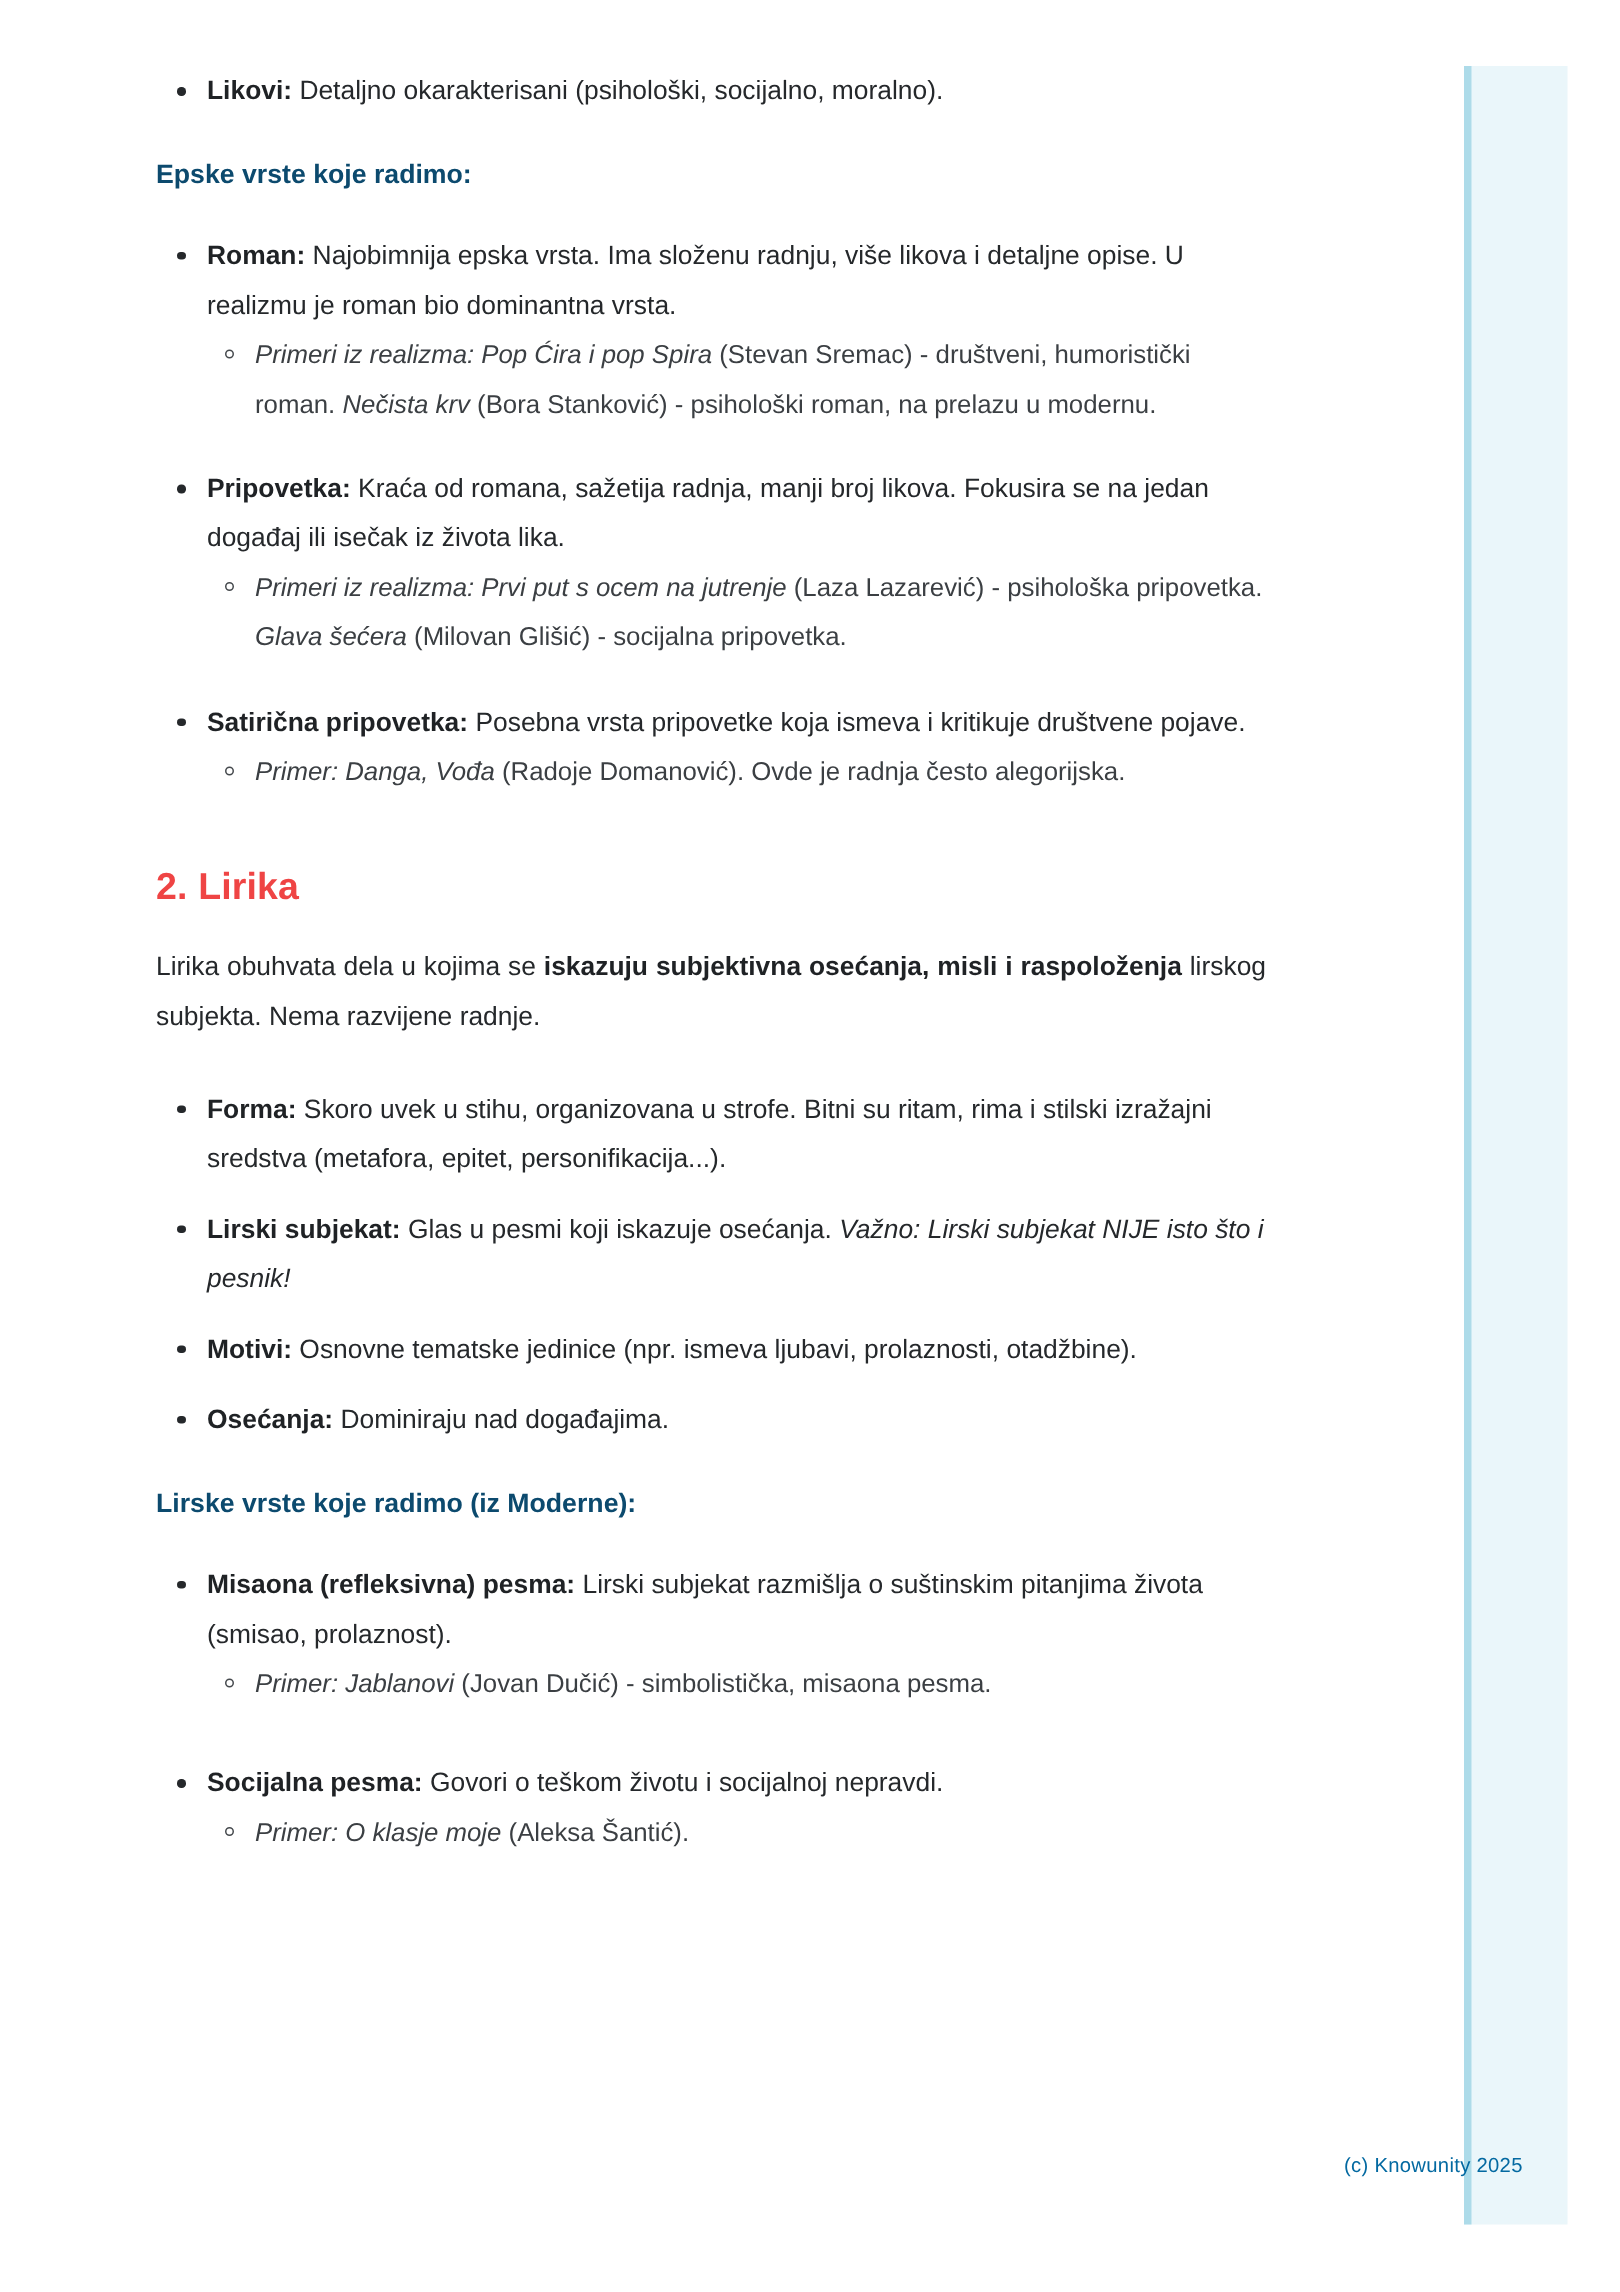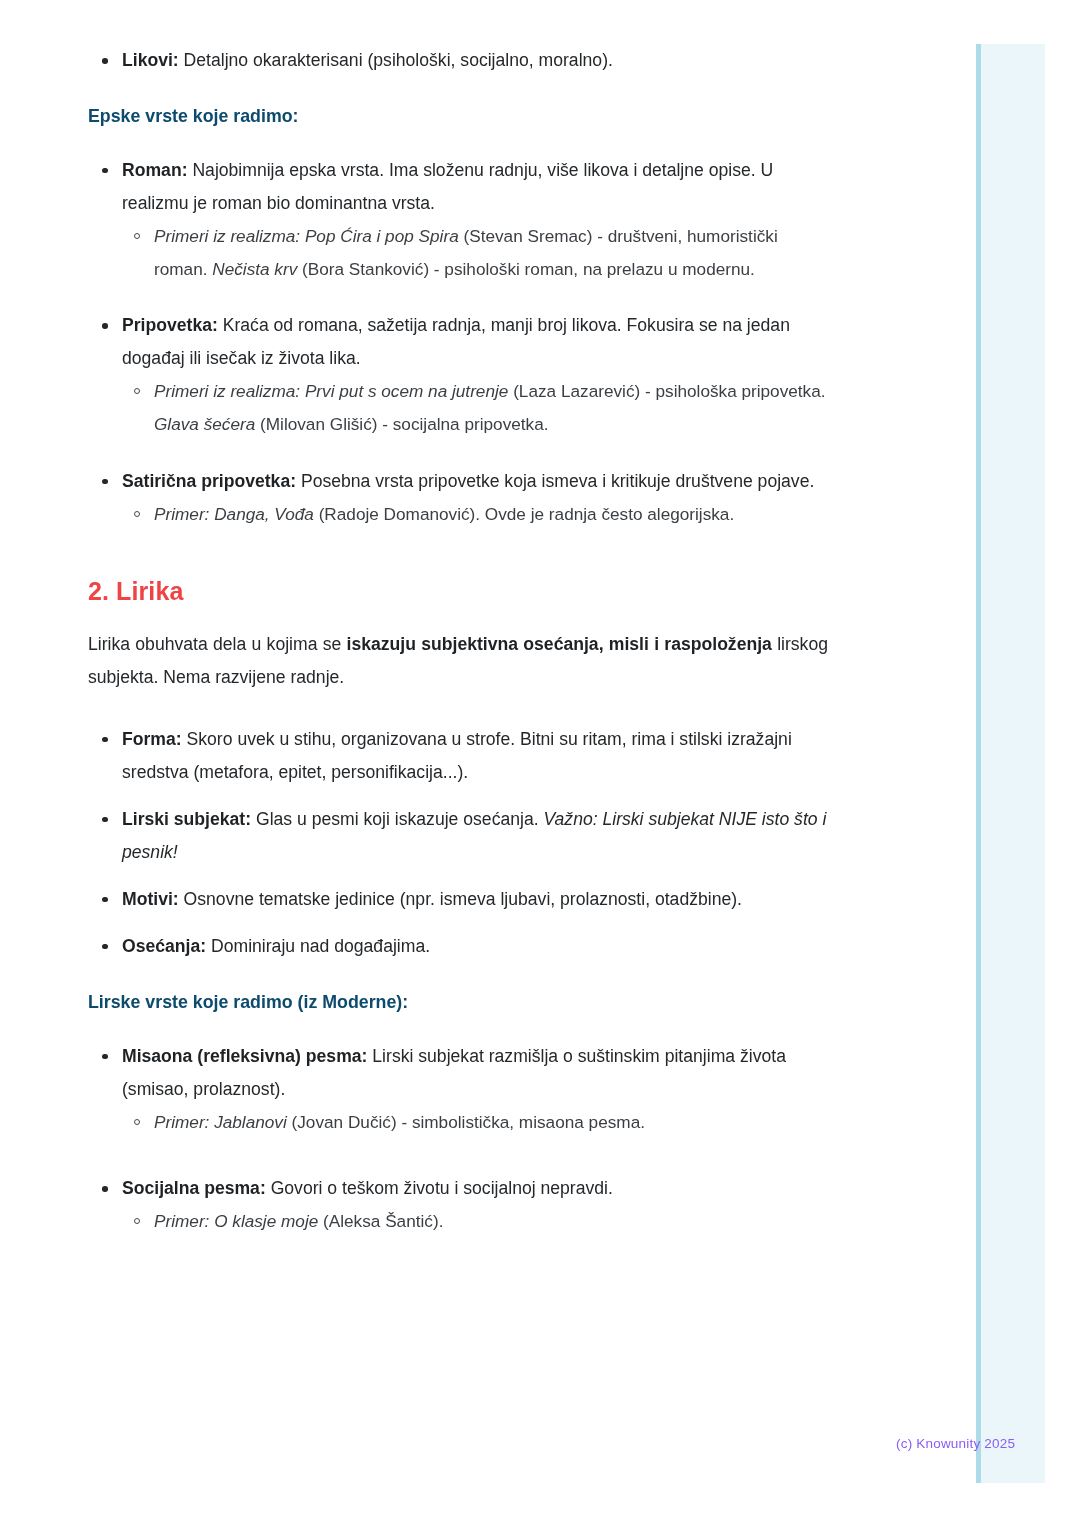--- a/index.html
+++ b/index.html
@@ -29,21 +29,21 @@
     box-sizing: border-box;
     z-index: 0;
   }
 
   
   .page {
     position: absolute;
     left: 0;
     top: 0;
     width: 1080px;
-    padding: 44px 0 0 0;
+    padding: 44px 0 0 16px;
     box-sizing: border-box;
     z-index: 2;
   }
   .content {
     width: 740px;
     margin-left: 88px;
     font-size: 17.6px;
     line-height: 1.86;
   }
 
@@ -127,21 +127,21 @@
   .i { font-style: italic; margin-top: 36px; }
   .spacer-sm { height: 10px; }
   .spacer-md { height: 20px; }
 
   
   .watermark {
     position: absolute;
     left: 896px;
     top: 1436px;
     font-size: 13.5px;
-    color: #8b5cf6;
+    color: #0369a1;
     letter-spacing: 0.2px;
     z-index: 3;
     white-space: nowrap;
     font-family: "Liberation Sans", sans-serif;
   }
 </style>
 </head>
 <body>
 
 <div class="side-panel"></div>

